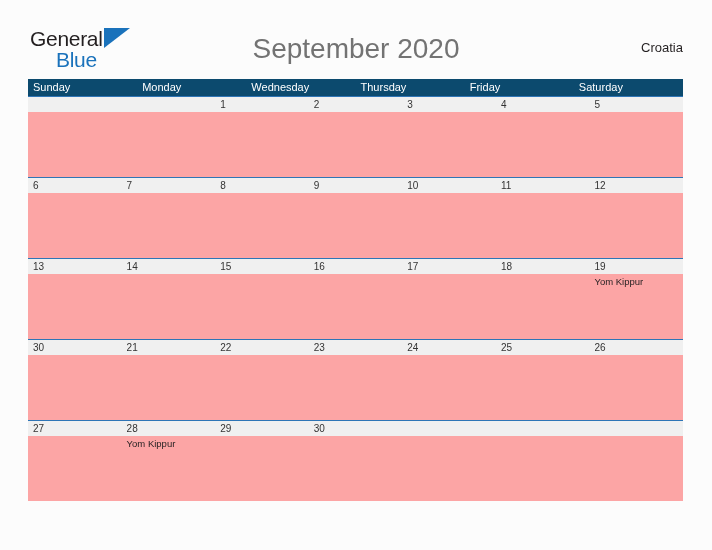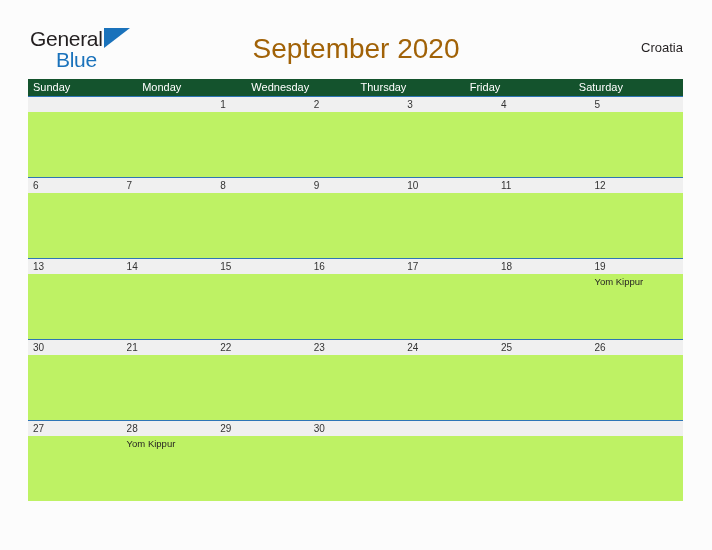--- a/index.html
+++ b/index.html
@@ -62,21 +62,21 @@
   }
 
   
   .cal-title {
     position: absolute;
     left: 0;
     right: 0;
     top: 33px;
     text-align: center;
     font-size: 28px;
-    color: #a16207;
+    color: #737373;
     font-weight: normal;
     margin: 0;
     letter-spacing: 0px;
   }
 
   
   .cal-country {
     position: absolute;
     right: 29px;
     top: 40px;
@@ -87,21 +87,21 @@
   
   .calendar {
     position: absolute;
     left: 28px;
     top: 79px;
     width: 655px;
   }
 
   .weekday-header {
     display: flex;
-    background: #14532d;
+    background: #0c4a6e;
     height: 17px;
     align-items: center;
   }
   .weekday-cell {
     flex: 1 1 0;
     color: #ffffff;
     font-size: 11px;
     line-height: 17px;
     padding-left: 5px;
     box-sizing: border-box;
@@ -126,21 +126,21 @@
     font-size: 10px;
     line-height: 15px;
     color: #333333;
     padding-left: 5px;
     box-sizing: border-box;
   }
 
   .week-events {
     display: flex;
     height: 65px;
-    background: #bef264;
+    background: #fca5a5;
   }
   .event-cell {
     flex: 1 1 0;
     padding: 2px 4px 0 5px;
     box-sizing: border-box;
   }
   .event-text {
     font-size: 9.5px;
     line-height: 12px;
     color: #231f20;

